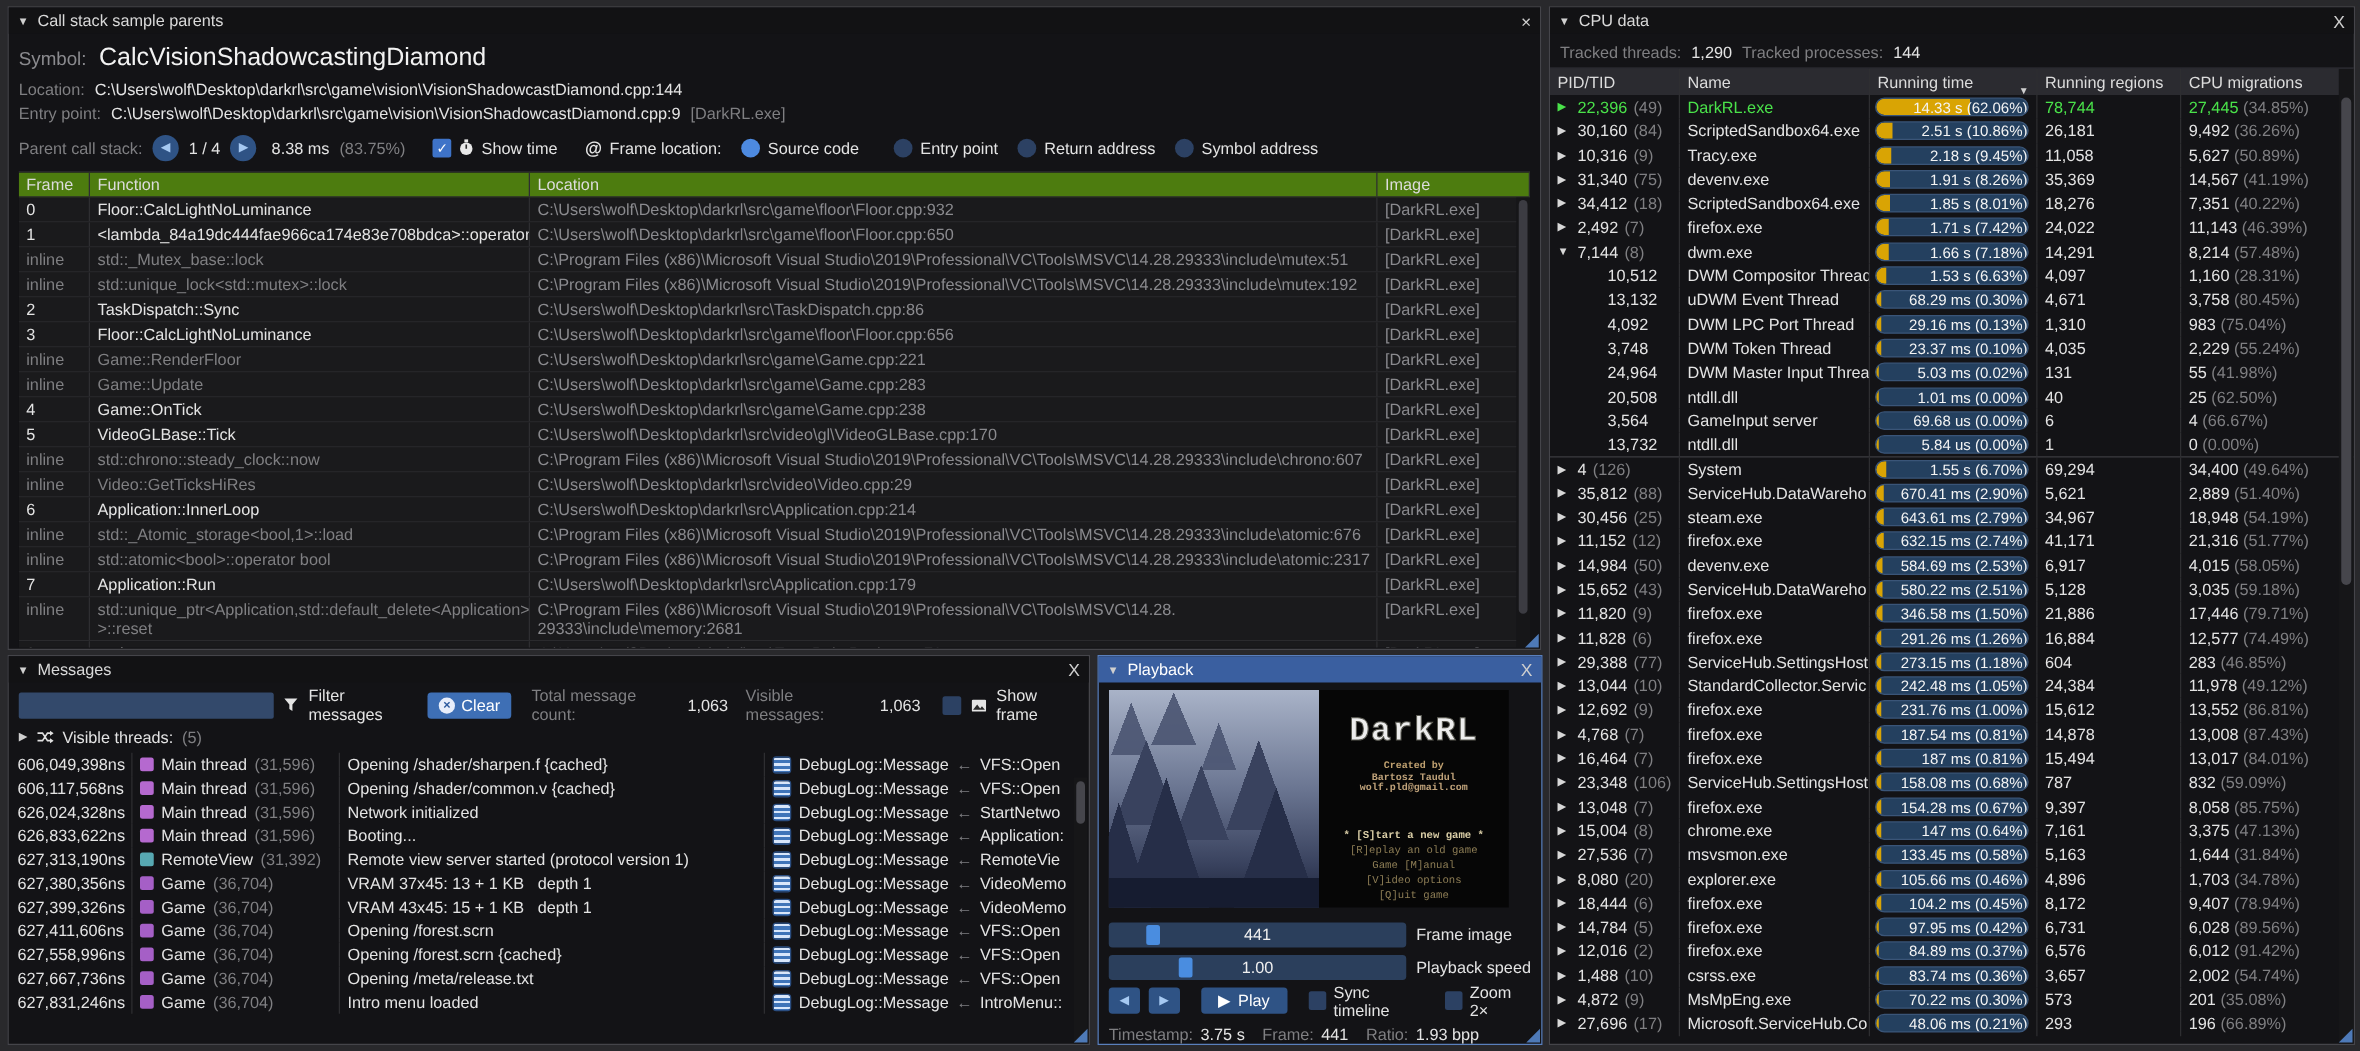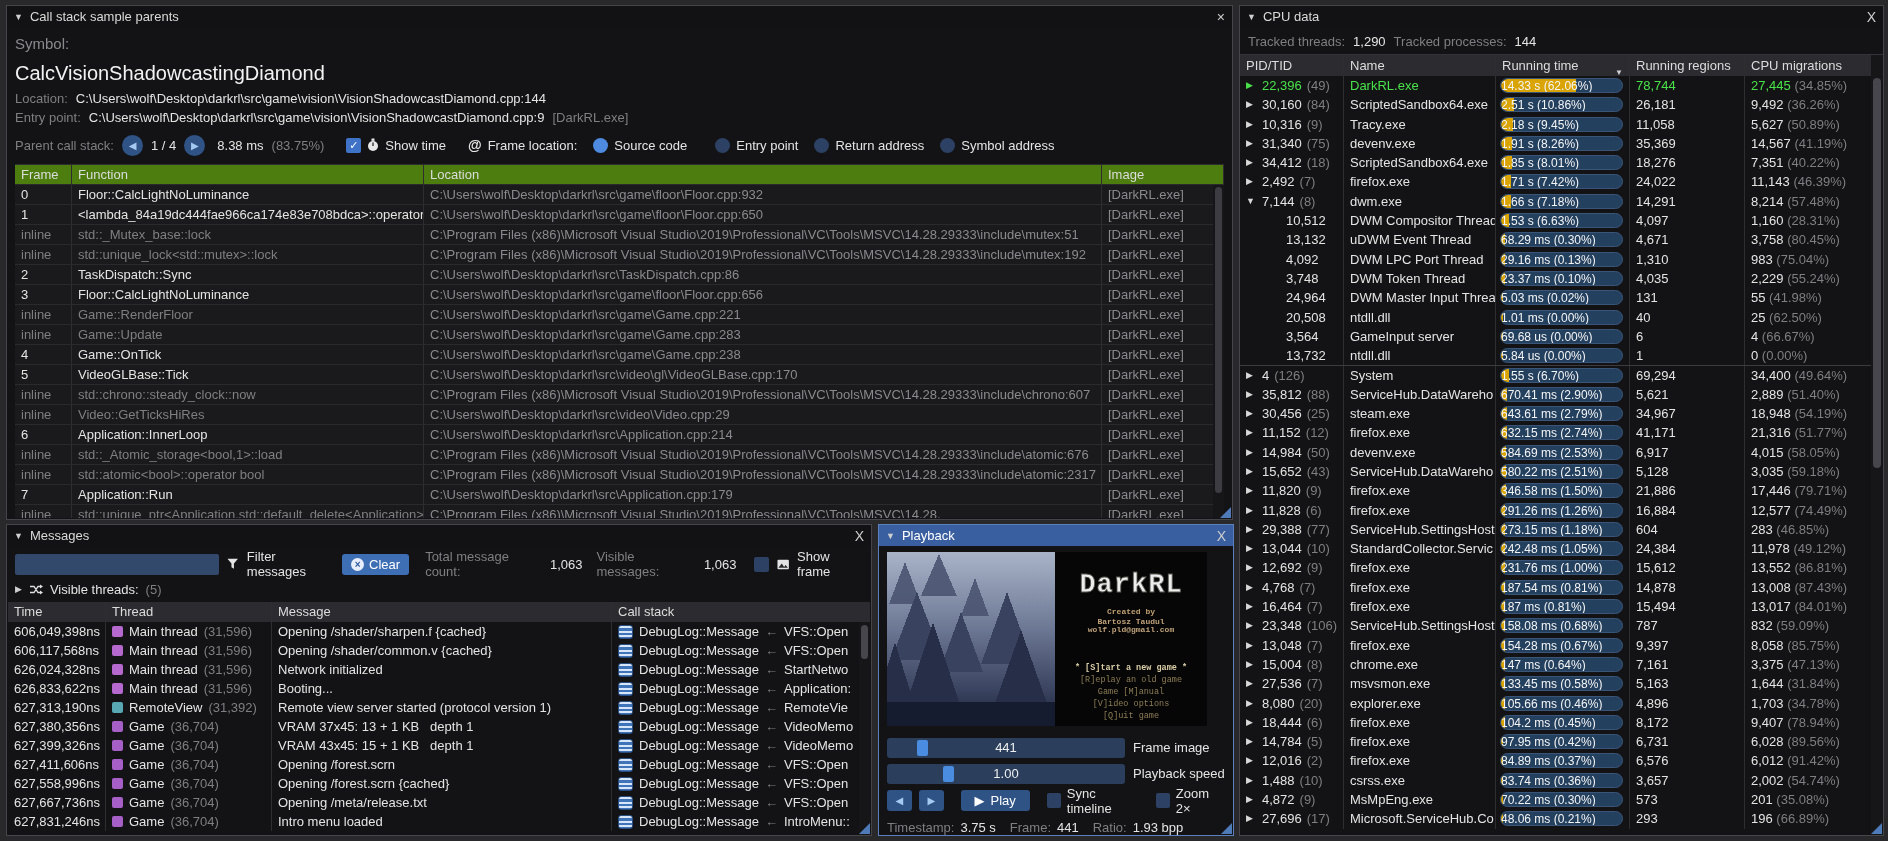--- a/index.html
+++ b/index.html
@@ -9,21 +9,21 @@
   .titlebar { height:21px; background:#121214; display:flex; align-items:center; padding:0 7px; gap:7px; flex:0 0 21px; color:#d9d9d9; }
   .window.active .titlebar { background:#3a5fa0; color:#fff; }
   .titlebar .collapse { font-size:9px; color:#cfcfcf; }
   .titlebar .title { flex:1; }
   .titlebar .close { color:#cfcfcf; font-size:14px; cursor:default; }
   .grip { position:absolute; right:1px; bottom:1px; width:0; height:0; border-left:11px solid transparent; border-bottom:11px solid #4e7ab8; }
   .dim { color:#7f7f82; }
   
   #win-callstack { left:6px; top:5px; width:1227px; height:515px; }
   .cs-body { padding:6px 8px 0 8px; display:flex; flex-direction:column; height:100%; overflow:hidden; }
-  .sym-line { display:flex; align-items:baseline; gap:10px; margin:2px 0 4px 0;flex-direction:column; }
+  .sym-line { display:flex; align-items:baseline; gap:10px; margin:2px 0 4px 0; }
   .sym-label { font-size:15px; color:#8a8a8e; }
   .sym-value { font-size:20px; color:#f2f2f2; }
   .loc-line { margin:2px 0; display:flex; gap:8px; }
   .toolbar { display:flex; align-items:center; gap:8px; margin:7px 0 8px 0; height:22px; flex-wrap:nowrap; }
   .navbtn { width:21px; height:21px; border-radius:50%; background:#2f5385; color:#a6c9f2; font-size:10px; display:flex; align-items:center; justify-content:center; }
   .cb { width:15px; height:15px; border-radius:2px; background:#2c4163; display:inline-flex; align-items:center; justify-content:center; color:#fff; font-size:11px; }
   .cb.checked { background:#3e73c8; }
   .radio { width:15px; height:15px; border-radius:50%; background:#2c4163; display:inline-block; }
   .radio.on { background:#4d8ae0; }
   .opt { display:flex; align-items:center; gap:6px; }
@@ -87,21 +87,21 @@
   .cc-pid .arrow { width:11px; font-size:9px; color:#d8d8d8; flex:0 0 11px; }
   .cc-name { width:152px; }
   .cc-time { width:134px; position:relative; }
   .cc-reg { width:115px; }
   .cc-mig { flex:1; border-right:none; }
   .cpu-row.child .cc-pid { padding-left:30px; }
   .cpu-row.green .pid, .cpu-row.green .cc-name, .cpu-row.green .cc-reg,
   .cpu-row.green .migv, .cpu-row.green .arrow { color:#4ae24a; }
   .bar { position:absolute; left:4px; right:6px; top:2px; height:15px; background:#24405f; border:1px solid #3a5578; border-radius:8px; overflow:hidden; }
   .bar .fill { position:absolute; left:0; top:0; bottom:0; background:#d9a404; border-radius:8px 0 0 8px; }
-  .bar .bl { position:absolute; inset:0; text-align:left; line-height:14px; font-size:12px; color:#f4f4f4; }
+  .bar .bl { position:absolute; inset:0; text-align:right; line-height:14px; font-size:12px; color:#f4f4f4; }
   .cpuscroll { position:absolute; right:0; top:0; bottom:0; width:12px; background:#161618; }
   .cpuscroll .thumb { position:absolute; top:23px; left:2px; right:2px; height:50%; background:#46464c; border-radius:5px; }
   .sort { font-size:8px; color:#cfcfcf; float:right; margin-top:7px; }
 </style>
 </head>
 <body>
 
 <div class="window" id="win-callstack">
   <div class="titlebar">
     <span class="collapse">▼</span>
@@ -338,26 +338,20 @@
   <div class="m-threads">
     <span class="tri-small">▶</span>
     <svg class="icon-svg" width="14" height="11" viewBox="0 0 14 11">
         <path d="M1 2.5 h4 l4 6 h3 M1 8.5 h4 l4 -6 h3" stroke="#e0e0e0" stroke-width="1.3" fill="none"></path>
         <path d="M11 0.5 L14 2.5 L11 4.5 Z M11 6.5 L14 8.5 L11 10.5 Z" fill="#e0e0e0"></path>
       </svg>
     <span>Visible threads:</span>
     <span class="dim">(5)</span>
   </div>
   <div class="mtable">
-    <div class="mrow head">
-      <div class="mcell mc-time">Time</div>
-      <div class="mcell mc-thread">Thread</div>
-      <div class="mcell mc-msg">Message</div>
-      <div class="mcell mc-cs">Call stack</div>
-    </div>
 
       <div class="mrow">
         <div class="mcell mc-time">606,049,398ns</div>
         <div class="mcell mc-thread">
           <span class="swatch" style="background: rgb(181, 105, 207);"></span>
           <span>Main thread</span>
           <span class="dim">(31,596)</span>
         </div>
         <div class="mcell mc-msg">Opening /shader/sharpen.f {cached}</div>
         <div class="mcell mc-cs">

